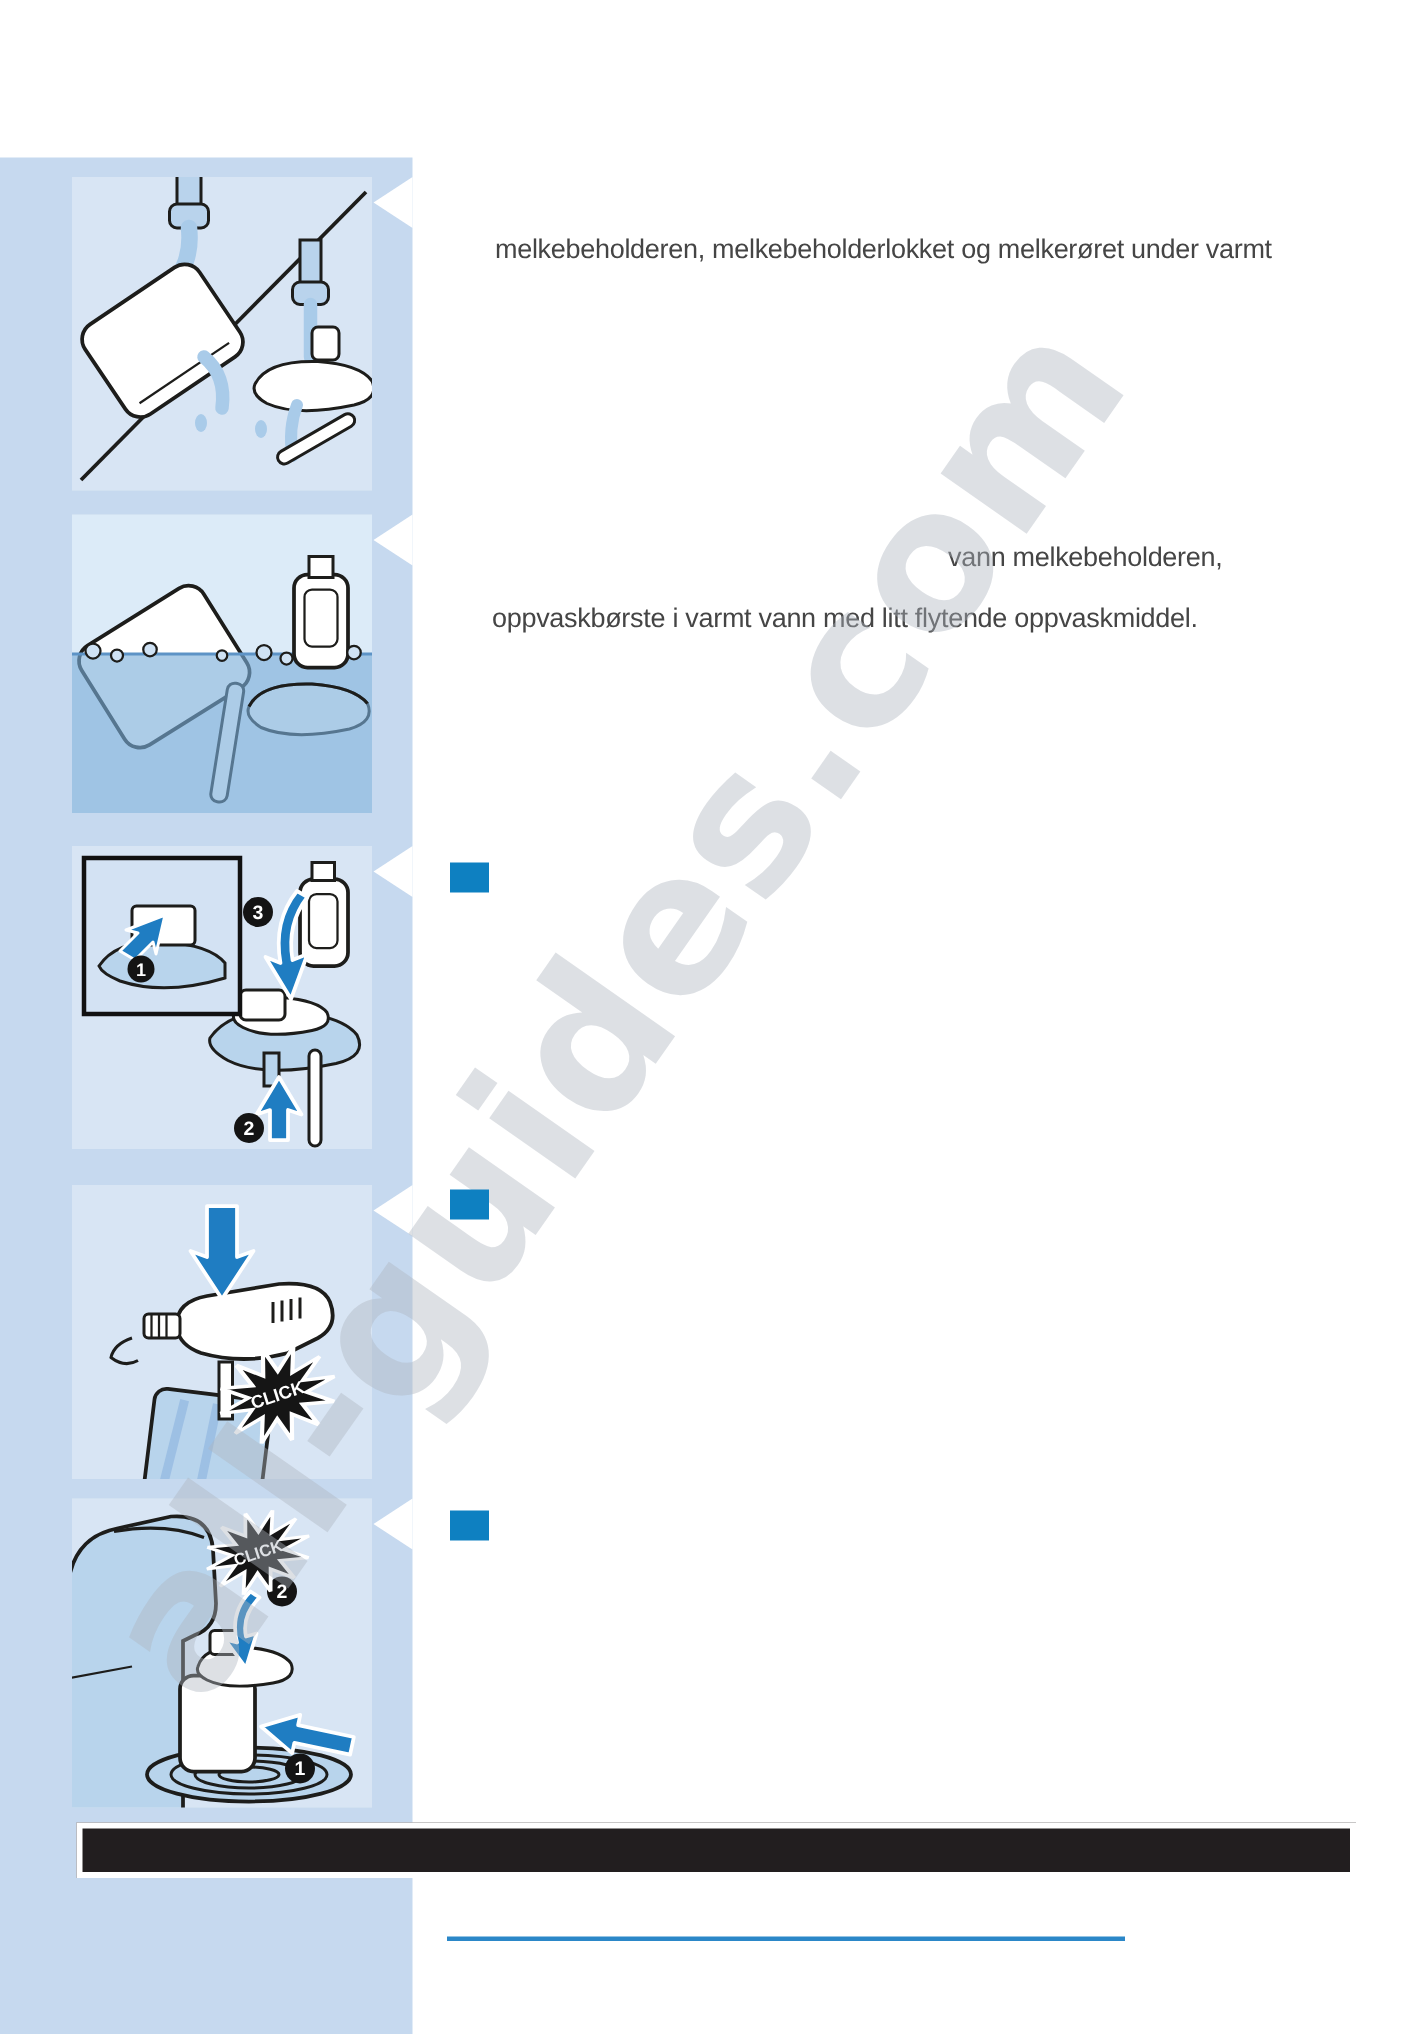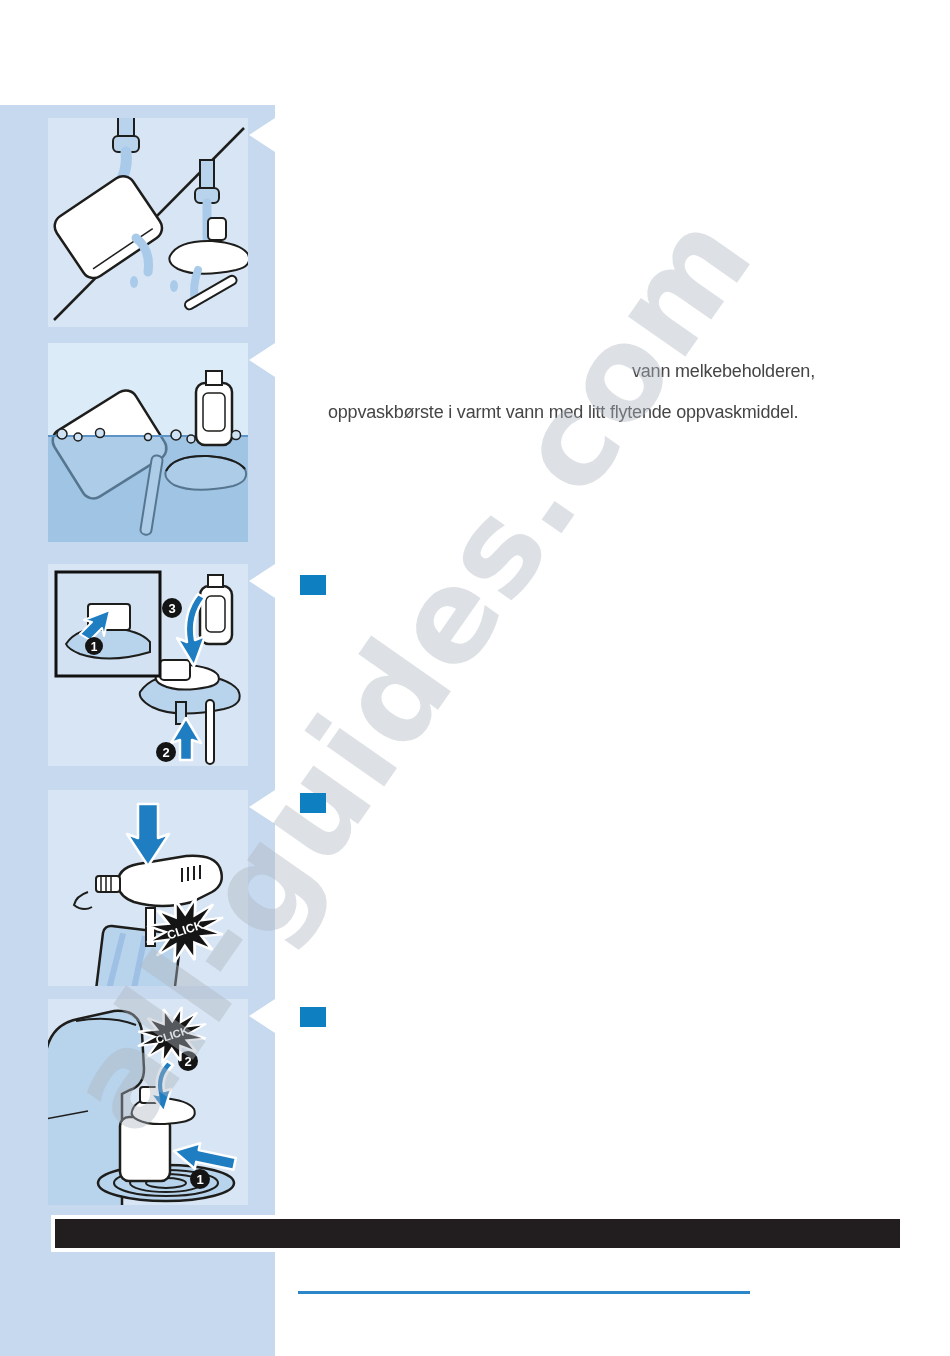--- a/index.html
+++ b/index.html
@@ -233,20 +233,21 @@
       </g>
 
       <g transform="translate(124,36) rotate(-18)">
         <polygon transform="scale(0.85,0.65)" points="42,0 20,5.4 36.4,21 14.7,14.7 21,36.4 5.4,20 0,42 -5.4,20 -21,36.4 -14.7,14.7 -36.4,21 -20,5.4 -42,0 -20,-5.4 -36.4,-21 -14.7,-14.7 -21,-36.4 -5.4,-20 0,-42 5.4,-20 21,-36.4 14.7,-14.7 36.4,-21 20,-5.4" fill="#151515" stroke="#ffffff" stroke-width="3"></polygon>
         <text y="4" text-anchor="middle" font-size="11" font-weight="bold" fill="#ffffff">CLICK</text>
       </g>
     </svg>
   </div>
   <div class="notch" style="top:999px;"></div>
 
+  <div class="bodyline" style="left:330px;top:156px;">melkebeholderen, melkebeholderlokket og melkerøret under varmt</div>
   <div class="bodyline" style="left:632px;top:361px;">vann melkebeholderen,</div>
   <div class="bodyline" style="left:328px;top:402px;">oppvaskbørste i varmt vann med litt flytende oppvaskmiddel.</div>
 
   <div class="bullet" style="left:300px;top:575px;"></div>
   <div class="bullet" style="left:300px;top:793px;"></div>
   <div class="bullet" style="left:300px;top:1007px;"></div>
 
   <div id="watermark">all-guides.com</div>
 
   <div id="footer-bar"></div>

